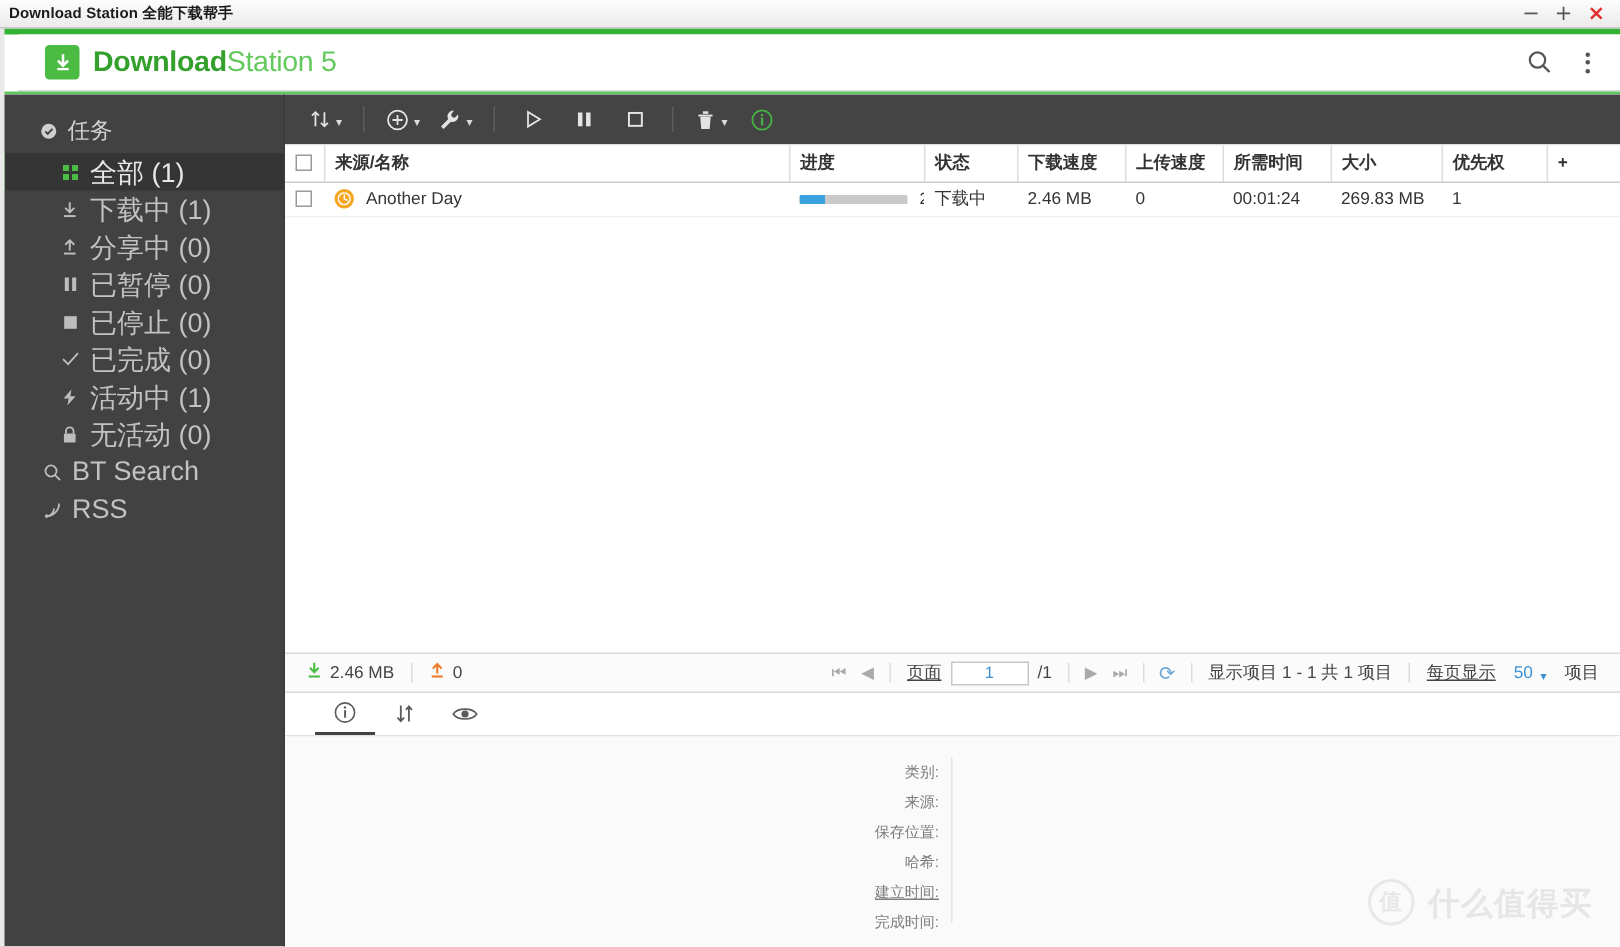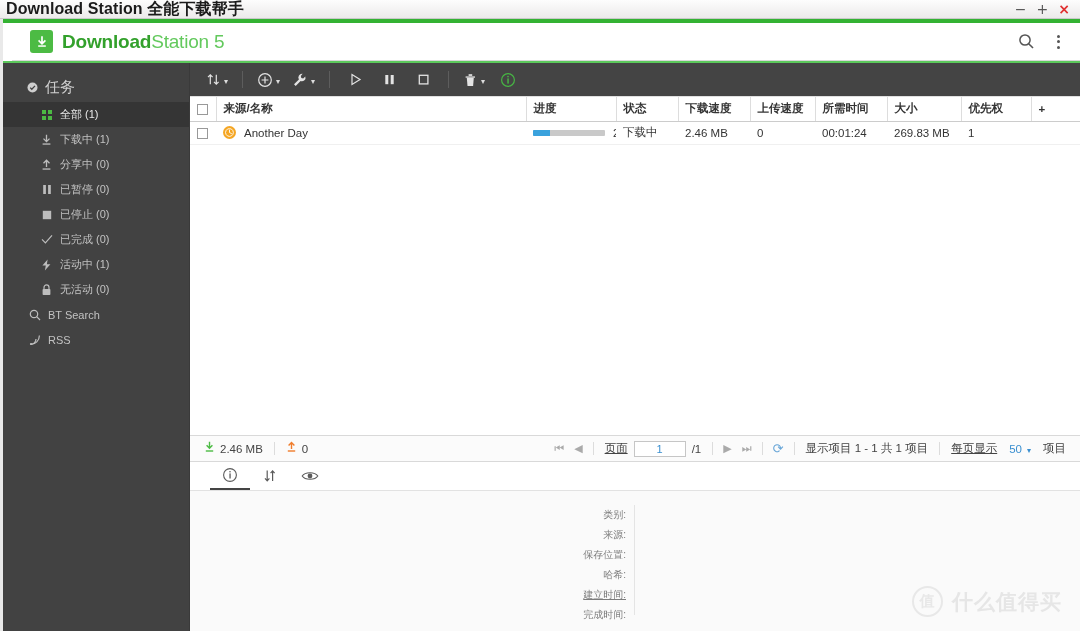--- a/index.html
+++ b/index.html
@@ -26,21 +26,21 @@
     height: 19px;
     background: linear-gradient(#fdfdfd, #eceaea);
     border-bottom: 1px solid #c9c9c9;
     display: flex; align-items: center;
     padding: 0 2px 0 6px;
     box-sizing: border-box;
     flex: none;
     position: relative;
   }
   .titlebar-text {
-    font-size: 16px;
+    font-size: 10px;
     color: #1b1b1b;
     font-weight: bold;
     letter-spacing: .1px;
     white-space: nowrap;
   }
   .winbtns {
     margin-left: auto;
     display: flex; align-items: center; gap: 10px;
     padding-right: 8px;
   }
@@ -110,21 +110,21 @@
     display: flex; align-items: center;
     padding: 5px 0 5px 26px;
     font-size: 15px;
     color: #d0d0d0;
     gap: 6px;
   }
   .side-item {
     display: flex; align-items: center;
     height: 25px;
     padding-left: 40px;
-    font-size: 11px;
+    font-size: 18px;
     color: #c2c2c2;
     gap: 7px;
     cursor: default;
     position: relative;
     text-align: center;
   }
   .side-item.sub2 { padding-left: 28px; }
   .side-item.active {
     background: #353535;
     color: #e8e8e8;

